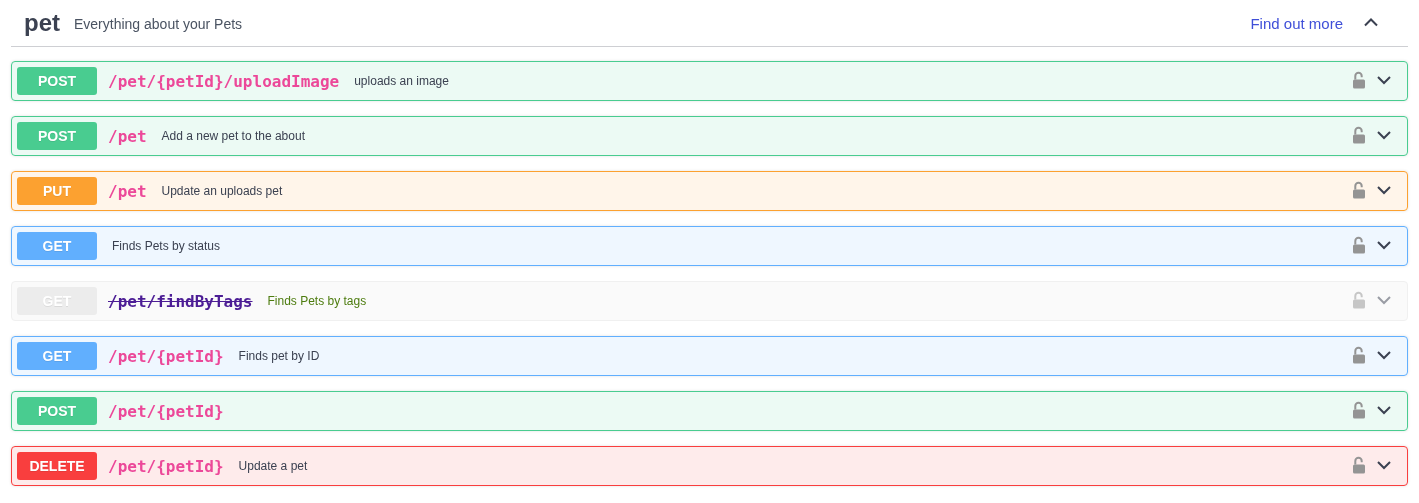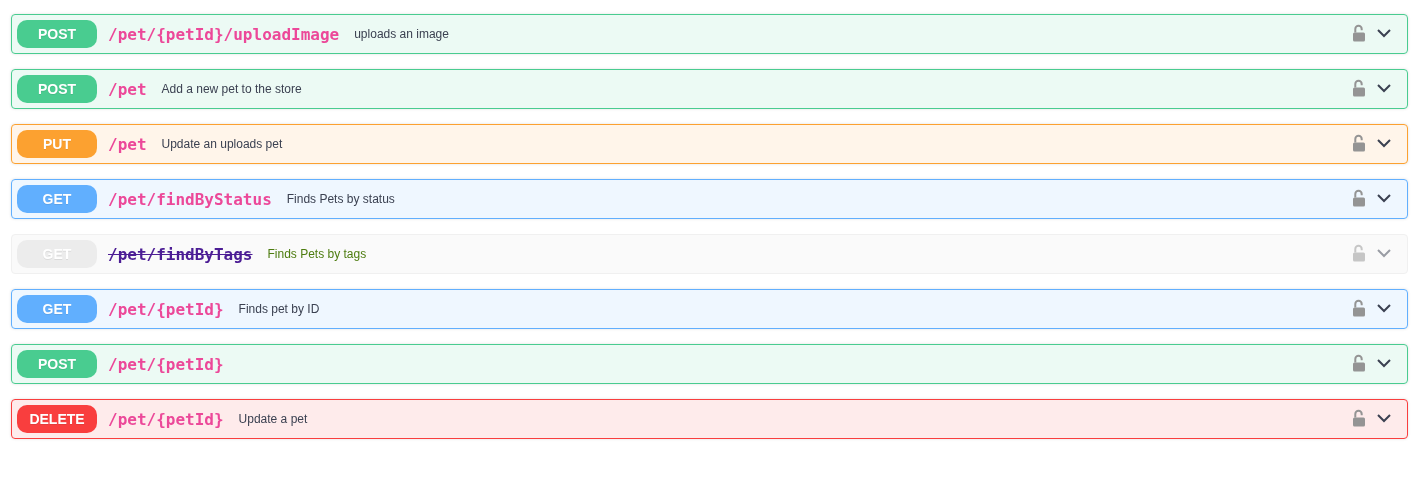--- a/index.html
+++ b/index.html
@@ -45,21 +45,21 @@
     cursor: pointer;
   }
   .method {
     min-width: 80px;
     height: 28px;
     display: flex; align-items: center; justify-content: center;
     background: var(--accent);
     color: #fff;
     font-weight: 700;
     font-size: 14px;
-    border-radius: 10px;
+    border-radius: 3px;
     border: none;
     font-family: inherit;
     text-shadow: 0 1px 0 rgba(0,0,0,.08);
     padding: 8px 8px;
   }
   .path {
     font-family: "DejaVu Sans Mono", monospace;
     font-weight: 700;
     font-size: 16px;
     color: #ec4899;
@@ -75,20 +75,33 @@
   .opblock.deprecated .method { background: #ececec; }
   .opblock.deprecated .path { color: #4c1d95; text-decoration: line-through; }
   .opblock.deprecated .desc { color: #4d7c0f; }
   .opblock.deprecated .op-icons svg { opacity: .5; }
 </style>
 </head>
 <body>
 
 <div class="wrap">
 
+  <div class="tag-header">
+    <span class="tag-title">pet</span>
+    <span class="tag-subtitle">Everything about your Pets</span>
+    <span class="flex-spacer"></span>
+    <a class="ext-link" style="color: rgb(63, 79, 216);">Find out more</a>
+    <button class="collapse-btn">
+      <span>
+        <svg width="20" height="20" viewBox="0 0 20 20" aria-hidden="true">
+          <path d="M4 13.5 L10 7.5 L16 13.5" fill="none" stroke="#3b4151" stroke-width="2"></path>
+        </svg>
+      </span>
+    </button>
+  </div>
 
   <div class="ops">
   <div class="opblock" style="--accent: #49cc90; --bg: rgba(73,204,144,0.1);">
     <span class="method">POST</span>
     <span class="path">/pet/{petId}/uploadImage</span>
     <span class="desc">uploads an image</span>
     <span class="op-icons">
       <button class="icon-btn">
         <span>
           <svg width="20" height="20" viewBox="0 0 20 20" aria-hidden="true">
@@ -103,21 +116,21 @@
             <path d="M4 7 L10 13 L16 7" fill="none" stroke="#3b4151" stroke-width="2"></path>
           </svg>
         </span>
       </button>
     </span>
   </div>
 
   <div class="opblock" style="--accent: #49cc90; --bg: rgba(73,204,144,0.1);">
     <span class="method">POST</span>
     <span class="path">/pet</span>
-    <span class="desc">Add a new pet to the store</span>
+    <span class="desc">Add a new pet to the about</span>
     <span class="op-icons">
       <button class="icon-btn">
         <span>
           <svg width="20" height="20" viewBox="0 0 20 20" aria-hidden="true">
             <path d="M6.3 9.5 V5.9 a3.2 3.2 0 0 1 6.4 0 V7.3" fill="none" stroke="#949494" stroke-width="2"></path>
             <rect x="4" y="9.5" width="12" height="9" rx="1.5" fill="#949494"></rect>
           </svg>
         </span>
       </button>
       <button class="icon-btn">
@@ -148,21 +161,20 @@
           <svg width="20" height="20" viewBox="0 0 20 20" aria-hidden="true">
             <path d="M4 7 L10 13 L16 7" fill="none" stroke="#3b4151" stroke-width="2"></path>
           </svg>
         </span>
       </button>
     </span>
   </div>
 
   <div class="opblock" style="--accent: #61affe; --bg: rgba(97,175,254,0.1);">
     <span class="method">GET</span>
-    <span class="path">/pet/findByStatus</span>
     <span class="desc">Finds Pets by status</span>
     <span class="op-icons">
       <button class="icon-btn">
         <span>
           <svg width="20" height="20" viewBox="0 0 20 20" aria-hidden="true">
             <path d="M6.3 9.5 V5.9 a3.2 3.2 0 0 1 6.4 0 V7.3" fill="none" stroke="#949494" stroke-width="2"></path>
             <rect x="4" y="9.5" width="12" height="9" rx="1.5" fill="#949494"></rect>
           </svg>
         </span>
       </button>

